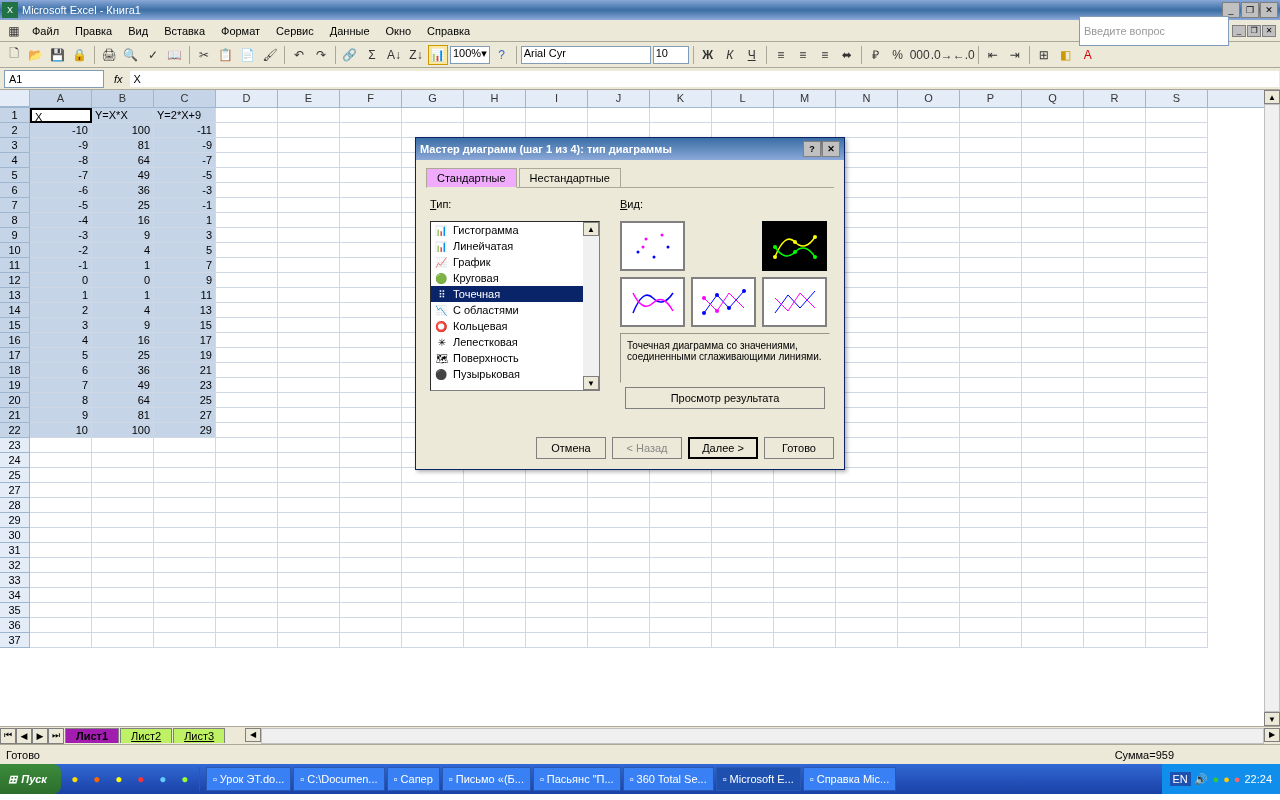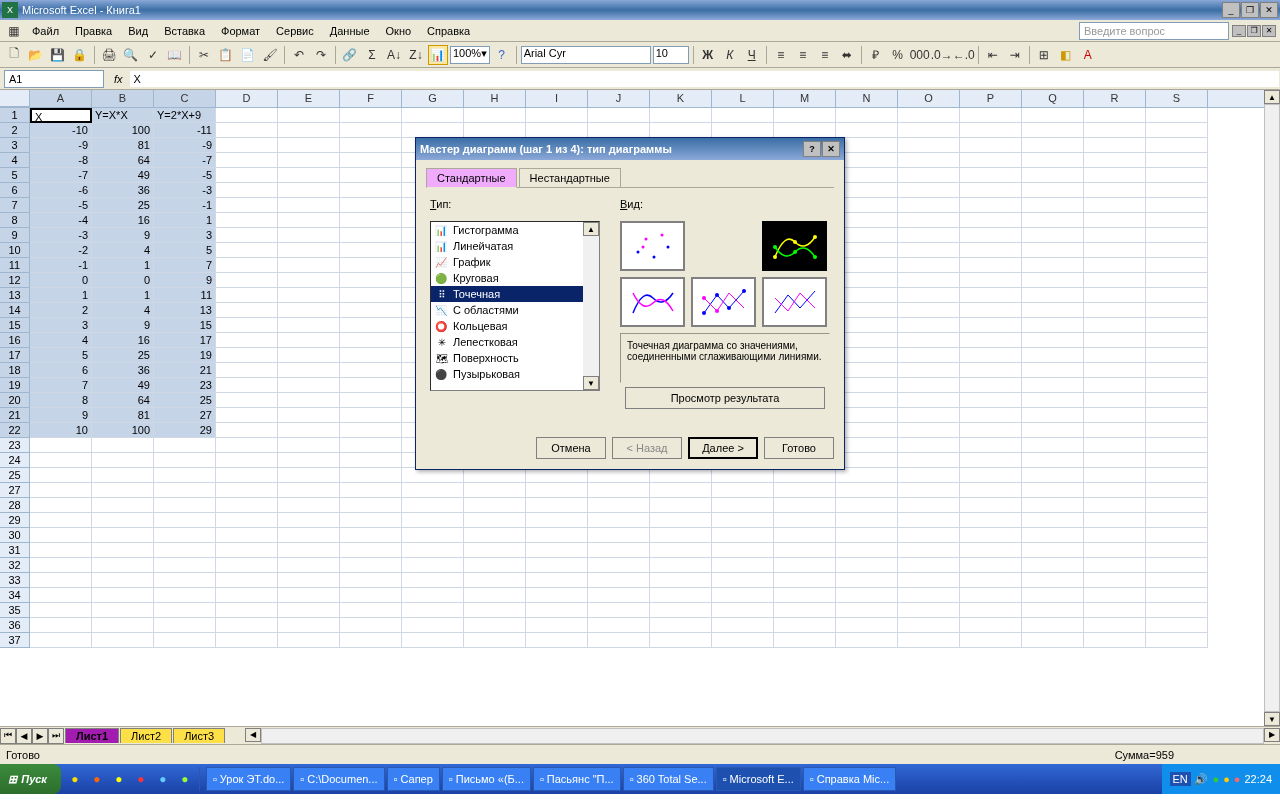--- a/index.html
+++ b/index.html
@@ -5,21 +5,21 @@
 * { margin:0; padding:0; box-sizing:border-box; font-family:Tahoma,Arial,sans-serif; font-size:11px; }
 body { background:#fff; width:1280px; height:800px; overflow:hidden; position:relative; }
 .titlebar { height:20px; background:linear-gradient(#8ba8d8,#3a6ea5,#8ba8d8); color:#fff; display:flex; align-items:center; padding:0 2px; }
 .titlebar .icon { width:16px; height:16px; background:#217346; margin-right:4px; display:flex; align-items:center; justify-content:center; color:#fff; font-size:9px; }
 .win-btns { margin-left:auto; display:flex; }
 .win-btn { width:18px; height:16px; background:#c0c0c0; border:1px solid #808080; margin-left:1px; display:flex; align-items:center; justify-content:center; font-size:9px; color:#000; }
 .menubar { height:22px; background:#ece9d8; display:flex; align-items:center; padding:0 4px; border-bottom:1px solid #aca899; }
 .menubar span { padding:2px 8px; }
 .wb-btns { margin-left:2px; display:flex; }
 .wb-btn { width:14px; height:12px; background:#c0c0c0; border:1px solid #808080; margin-left:1px; font-size:8px; display:flex; align-items:center; justify-content:center; }
-.question-box { margin-left:auto; border:1px solid #7f9db9; width:150px; height:18px; color:#999; padding:0 4px; display:flex; align-items:center; background:#fff; }
+.question-box { margin-left:auto; border:1px solid #7f9db9; width:150px; height:30px; color:#999; padding:0 4px; display:flex; align-items:center; background:#fff; }
 .toolbar { height:26px; background:#ece9d8; display:flex; align-items:center; padding:0 4px; border-bottom:1px solid #aca899; gap:2px; }
 .tb-btn { width:20px; height:20px; display:flex; align-items:center; justify-content:center; font-size:12px; color:#333; }
 .tb-sep { width:1px; height:18px; background:#aca899; margin:0 2px; }
 .tb-select { border:1px solid #7f9db9; background:#fff; height:18px; padding:0 2px; display:flex; }
 .formula-bar { height:22px; background:#ece9d8; display:flex; align-items:center; border-bottom:1px solid #aca899; }
 .name-box { width:100px; border:1px solid #7f9db9; background:#fff; height:18px; margin:0 4px; padding:0 4px; display:flex; align-items:center; }
 .fx { padding:0 6px; font-style:italic; }
 .formula-input { flex:1; border:1px solid #ece9d8; background:#fff; height:18px; padding:0 4px; display:flex; align-items:center; }
 .grid-area { position:relative; height:636px; }
 .col-headers { display:flex; height:18px; background:#e4ecf7; border-bottom:1px solid #9eb6ce; }
@@ -31,21 +31,21 @@
 .row-hdr { width:30px; text-align:center; border-right:1px solid #9eb6ce; border-bottom:1px solid #9eb6ce; background:#e4ecf7; line-height:14px; }
 .row-hdr.sel { background:#c6d4e7; }
 .cell { width:62px; border-right:1px solid #d0d7e5; border-bottom:1px solid #d0d7e5; line-height:14px; padding:0 3px; }
 .cell.num { text-align:right; }
 .cell.hdr-cell { font-weight:normal; }
 .cell.selected { background:#c6d4e7; }
 .sheet-tabs { height:18px; background:#ece9d8; display:flex; align-items:center; border-top:1px solid #aca899; }
 .nav-btn { width:16px; height:16px; border:1px solid #808080; background:#ece9d8; display:flex; align-items:center; justify-content:center; font-size:9px; }
 .tab { padding:1px 10px; background:#fff; border:1px solid #808080; border-bottom:none; margin-left:1px; }
 .tab.active { font-weight:bold; background:#a21caf; }
-.tab.inactive { background:#fde047; }
+.tab.inactive { background:#bef264;text-decoration:underline; }
 .hscroll { flex:1; height:16px; background:#ece9d8; margin-left:20px; display:flex; }
 .scroll-track { flex:1; background:#f0f0f0; border:1px solid #c0c0c0; position:relative; }
 .scroll-btn { width:16px; height:14px; background:#ece9d8; border:1px solid #808080; font-size:8px; display:flex; align-items:center; justify-content:center; }
 .status-bar { height:20px; background:#ece9d8; display:flex; align-items:center; padding:0 6px; border-top:1px solid #aca899; }
 .status-right { margin-left:auto; margin-right:100px; }
 .taskbar { height:30px; background:linear-gradient(#3168d5,#1941a5); display:flex; align-items:center; color:#fff; }
 .start-btn { height:30px; padding:0 14px 0 8px; background:linear-gradient(#3c8b3c,#2d6e2d); display:flex; align-items:center; font-style:italic; font-weight:bold; border-radius:0 8px 8px 0; }
 .task-btn { height:24px; background:#3980f4; border:1px solid #2858b0; margin-left:2px; padding:0 6px; display:flex; align-items:center; font-size:10px; max-width:110px; overflow:hidden; white-space:nowrap; }
 .task-btn.active { background:#1e50b0; }
 .tray { margin-left:auto; background:#0f8eeb; height:30px; display:flex; align-items:center; padding:0 8px; gap:4px; }

